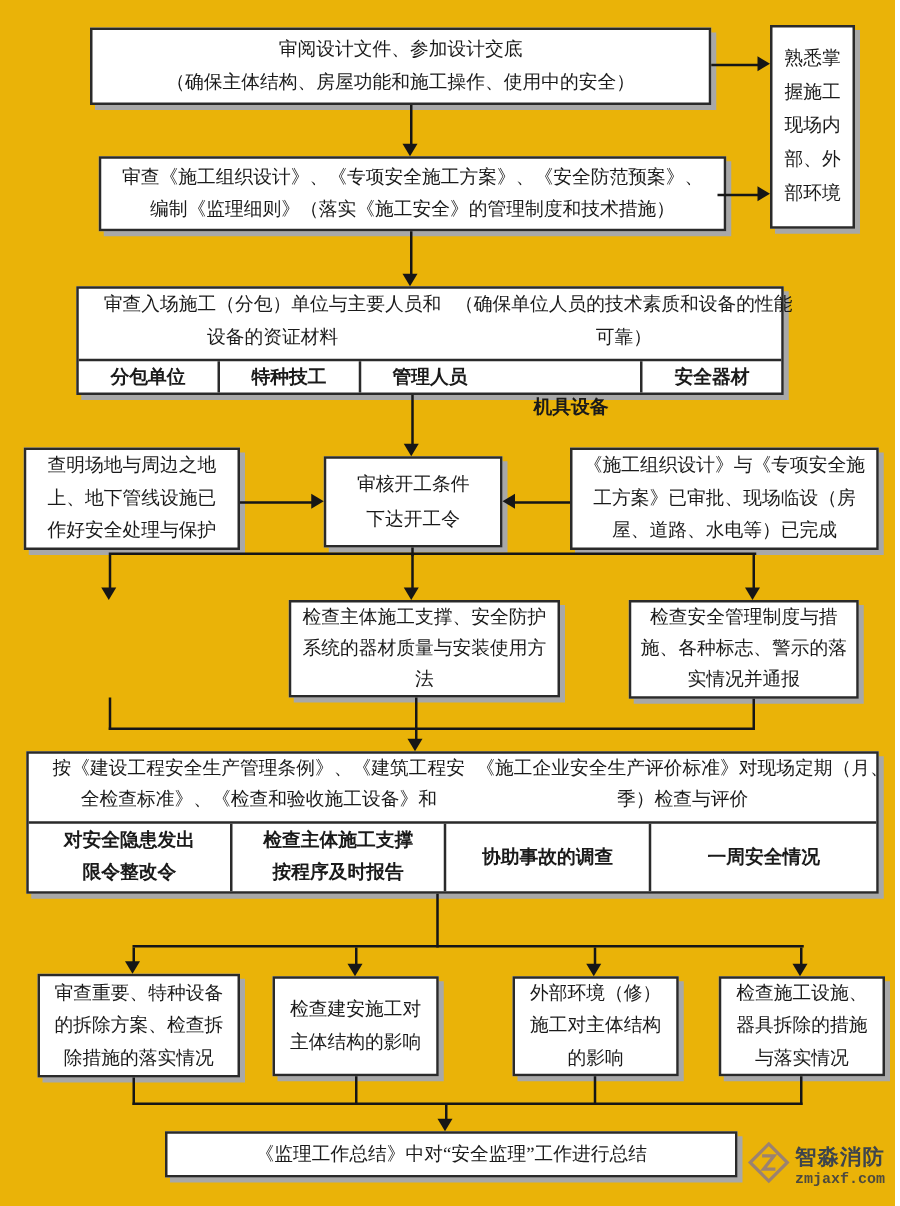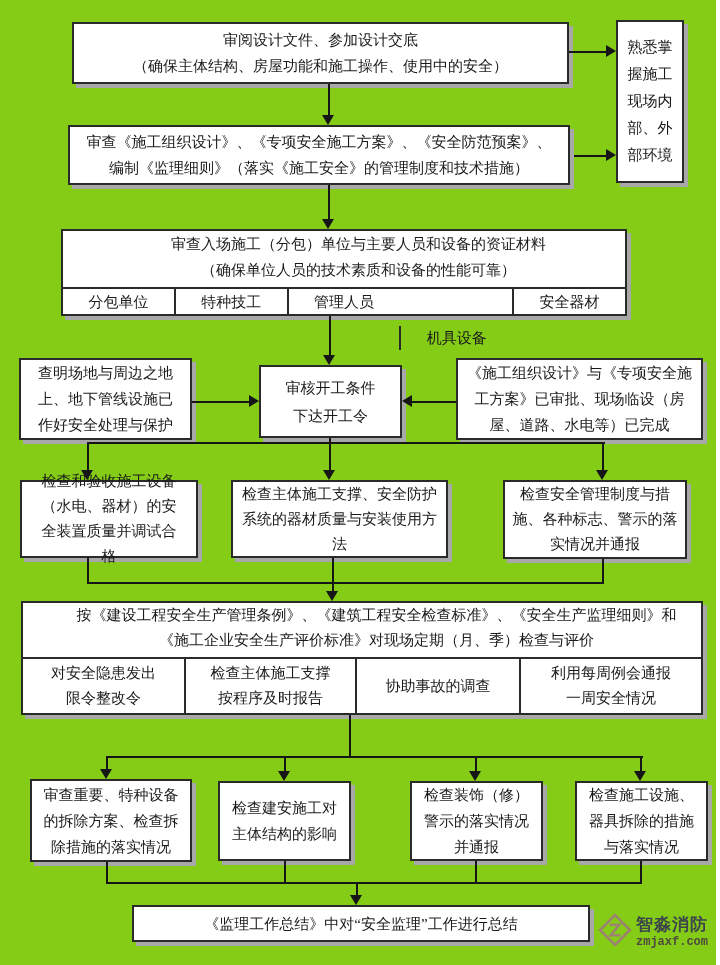--- a/index.html
+++ b/index.html
@@ -1,37 +1,37 @@
 <!DOCTYPE html>
 <html><head>
 <meta charset="utf-8">
 <style>
   html,body{margin:0;padding:0;background:#ffffff;}
   #canvas{
-    position:relative;width:716px;height:965px;background:#84cc16;overflow:hidden;
+    position:relative;width:716px;height:965px;background:#eab308;overflow:hidden;
     font-family:"Liberation Serif","DejaVu Serif",serif;color:#1a1a1a;
   }
   .box{
     position:absolute;background:#ffffff;border:2px solid #2a2a2a;
     box-shadow:4px 4px 0 #a8a8a8;box-sizing:border-box;
     display:flex;flex-direction:column;justify-content:center;align-items:center;
     text-align:center;font-size:15px;line-height:26px;
   }
   .bl{width:100%;}
   
   .vl{position:absolute;width:2px;background:#161616;}
   .hl{position:absolute;height:2px;background:#161616;}
   .ad{position:absolute;width:0;height:0;border-left:6px solid transparent;border-right:6px solid transparent;border-top:10px solid #161616;}
   .ar{position:absolute;width:0;height:0;border-top:6px solid transparent;border-bottom:6px solid transparent;border-left:10px solid #161616;}
   .al{position:absolute;width:0;height:0;border-top:6px solid transparent;border-bottom:6px solid transparent;border-right:10px solid #161616;}
   
   .tbl{padding:0;}
-  .tbl .thead{width:100%;display:flex;flex-direction:column;justify-content:flex-start;flex:1;margin-left:29px;}
+  .tbl .thead{width:100%;display:flex;justify-content:flex-end;flex:1;margin-left:29px;}
   .tbl .trow{width:100%;display:flex;border-top:2px solid #2a2a2a;box-sizing:border-box;}
-  .tbl .tcell{display:flex;flex-direction:column;justify-content:center;align-items:center;box-sizing:border-box;padding:12px 2px;}
+  .tbl .tcell{display:flex;flex-direction:column;justify-content:center;align-items:center;box-sizing:border-box;padding:0 2px;font-weight:bold;}
   .tbl .tcell + .tcell{border-left:2px solid #2a2a2a;}
   
   .wm{position:absolute;left:598px;top:913px;display:flex;align-items:center;}
   .wm-text{margin-left:4px;line-height:1;}
   .wm-brand{font-family:"Liberation Sans","DejaVu Sans",sans-serif;font-size:17px;font-weight:bold;color:#3d444c;letter-spacing:1px;}
   .wm-domain{font-family:"Liberation Mono","DejaVu Sans Mono",monospace;font-size:12px;font-weight:bold;color:#4e4a3e;margin-top:3px;}
 </style>
 </head>
 <body>
 
@@ -39,21 +39,21 @@
 
   <div class="box" style="left:72px;top:22px;width:497px;height:62px;">
     <div class="bl">审阅设计文件、参加设计交底</div>
     <div class="bl">（确保主体结构、房屋功能和施工操作、使用中的安全）</div>
   </div>
 
   <div class="box" style="left:616px;top:20px;width:68px;height:163px;padding:0 6px;line-height:27px;">
     <div class="bl">熟悉掌握施工现场内部、外部环境</div>
   </div>
 
-  <div class="box" style="left:68px;top:125px;width:502px;height:60px;padding:0 2px;">
+  <div class="box" style="left:79px;top:125px;width:502px;height:60px;padding:0 2px;">
     <div class="bl">审查《施工组织设计》、《专项安全施工方案》、《安全防范预案》、</div>
     <div class="bl">编制《监理细则》（落实《施工安全》的管理制度和技术措施）</div>
   </div>
 
   <div class="box tbl" style="left:61px;top:229px;width:566px;height:87px;">
     <div class="thead">
       <div class="bl">审查入场施工（分包）单位与主要人员和设备的资证材料</div>
       <div class="bl">（确保单位人员的技术素质和设备的性能可靠）</div>
     </div>
     <div class="trow" style="height:27px;">
@@ -69,62 +69,58 @@
     <div class="bl">查明场地与周边之地上、地下管线设施已作好安全处理与保护</div>
   </div>
   <div class="box" style="left:259px;top:365px;width:143px;height:73px;line-height:28px;">
     <div class="bl">审核开工条件</div>
     <div class="bl">下达开工令</div>
   </div>
   <div class="box" style="left:456px;top:358px;width:247px;height:82px;padding:0 5px;">
     <div class="bl">《施工组织设计》与《专项安全施工方案》已审批、现场临设（房屋、道路、水电等）已完成</div>
   </div>
 
-  <div class="box" style="left:20px;top:480px;width:178px;height:78px;padding:0 17px;line-height:25px;">
-    <div class="bl">检查和验收施工设备（水电、器材）的安全装置质量并调试合格</div>
-  </div>
   <div class="box" style="left:231px;top:480px;width:217px;height:78px;padding:0 8px;line-height:25px;">
     <div class="bl">检查主体施工支撑、安全防护系统的器材质量与安装使用方法</div>
   </div>
   <div class="box" style="left:503px;top:480px;width:184px;height:79px;padding:0 6px;line-height:25px;">
     <div class="bl">检查安全管理制度与措施、各种标志、警示的落实情况并通报</div>
   </div>
 
   <div class="box tbl" style="left:21px;top:601px;width:682px;height:114px;line-height:25px;">
     <div class="thead">
-      <div class="bl">按《建设工程安全生产管理条例》、《建筑工程安全检查标准》、《安全生产监理细则》和</div>
+      <div class="bl">按《建设工程安全生产管理条例》、《建筑工程安全检查标准》、《检查和验收施工设备》和</div>
       <div class="bl">《施工企业安全生产评价标准》对现场定期（月、季）检查与评价</div>
     </div>
     <div class="trow" style="height:56px;">
       <div class="tcell" style="width:161px;border-radius:23px;">
         <div class="bl">对安全隐患发出</div>
         <div class="bl">限令整改令</div>
       </div>
       <div class="tcell" style="width:171px;">
         <div class="bl">检查主体施工支撑</div>
         <div class="bl">按程序及时报告</div>
       </div>
       <div class="tcell" style="width:164px;">
         <div class="bl">协助事故的调查</div>
       </div>
       <div class="tcell" style="flex:1;">
-        <div class="bl">利用每周例会通报</div>
         <div class="bl">一周安全情况</div>
       </div>
     </div>
   </div>
 
   <div class="box" style="left:30px;top:779px;width:162px;height:83px;padding:0 10px;">
     <div class="bl">审查重要、特种设备的拆除方案、检查拆除措施的落实情况</div>
   </div>
   <div class="box" style="left:218px;top:781px;width:133px;height:80px;padding:0 9px;">
     <div class="bl">检查建安施工对主体结构的影响</div>
   </div>
   <div class="box" style="left:410px;top:781px;width:133px;height:80px;padding:0 9px;">
-    <div class="bl">检查装饰（修）警示的落实情况并通报</div>
+    <div class="bl">外部环境（修）施工对主体结构的影响</div>
   </div>
   <div class="box" style="left:575px;top:781px;width:133px;height:80px;padding:0 9px;">
     <div class="bl">检查施工设施、器具拆除的措施与落实情况</div>
   </div>
 
   <div class="box" style="left:132px;top:905px;width:458px;height:37px;">
     <div class="bl">《监理工作总结》中对“安全监理”工作进行总结</div>
   </div>
 
   <div class="vl" style="left:328px;top:84px;height:32px;"></div>

